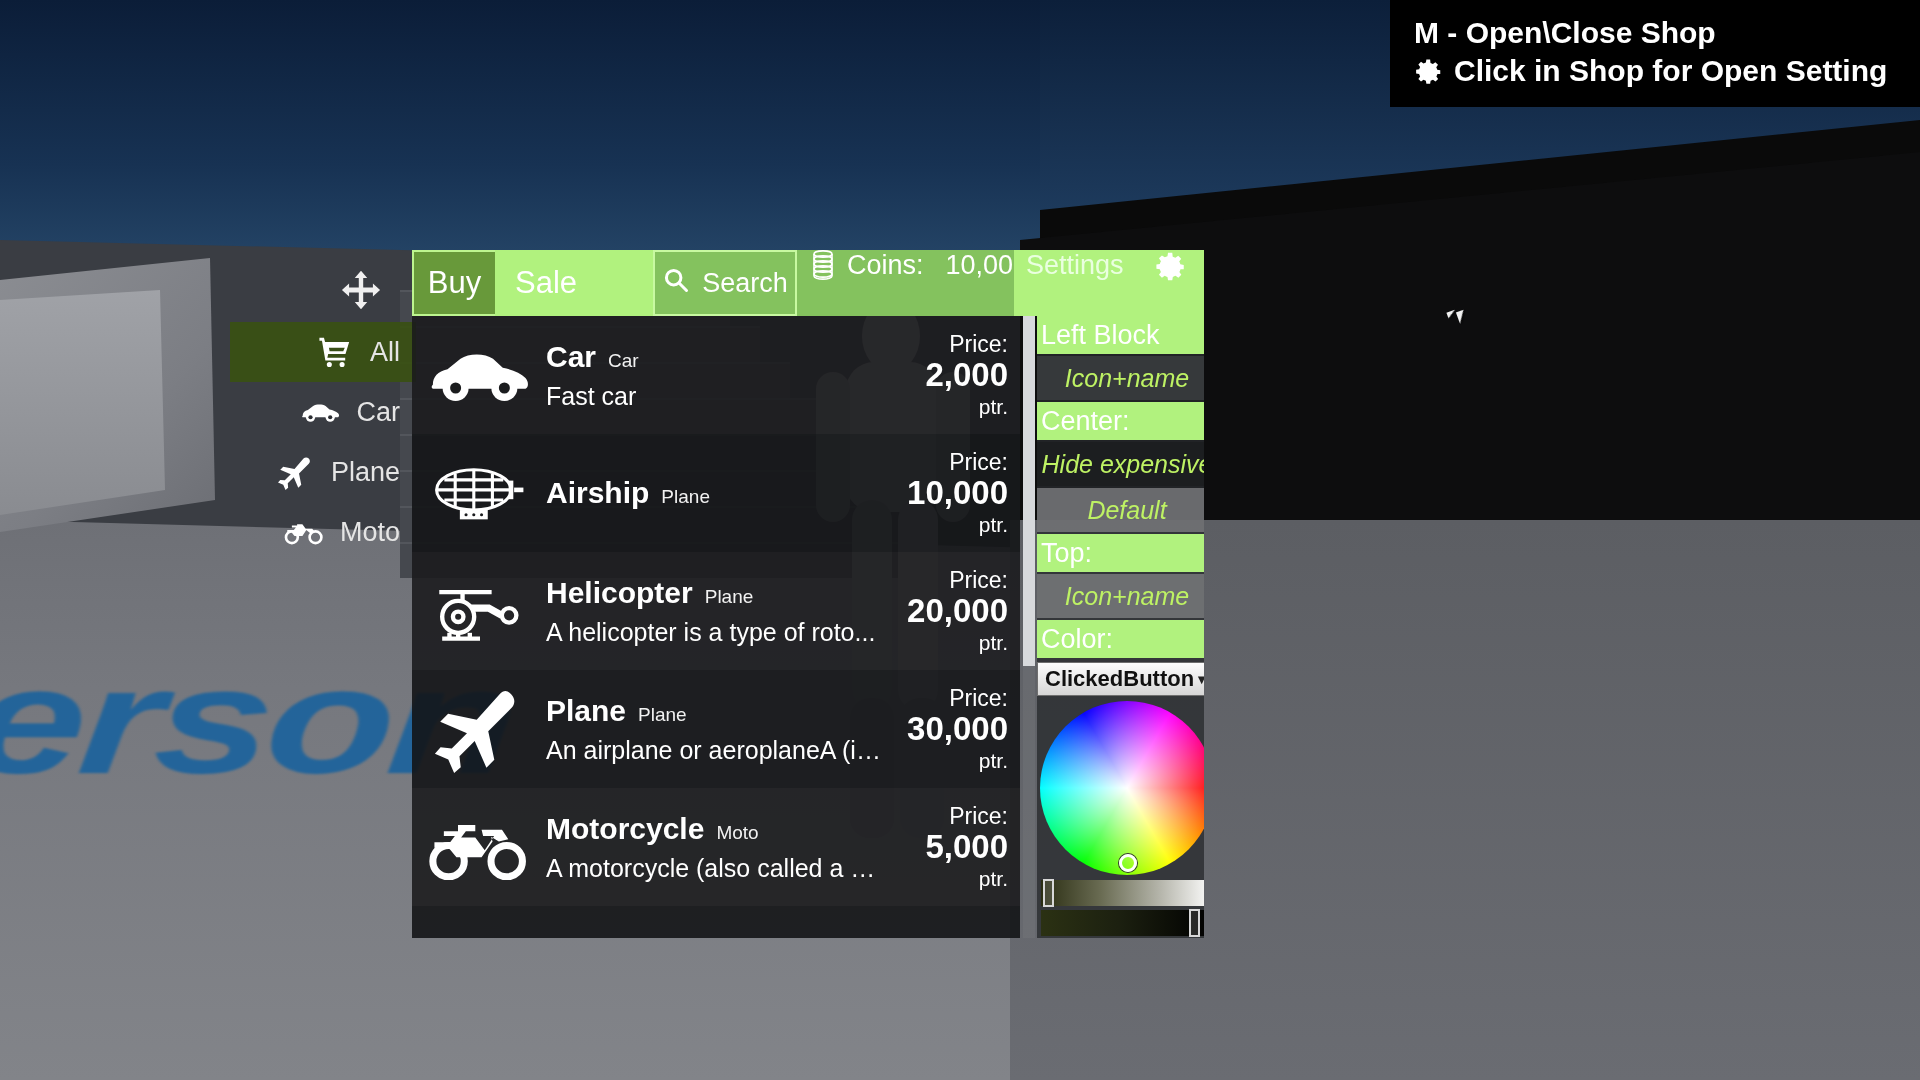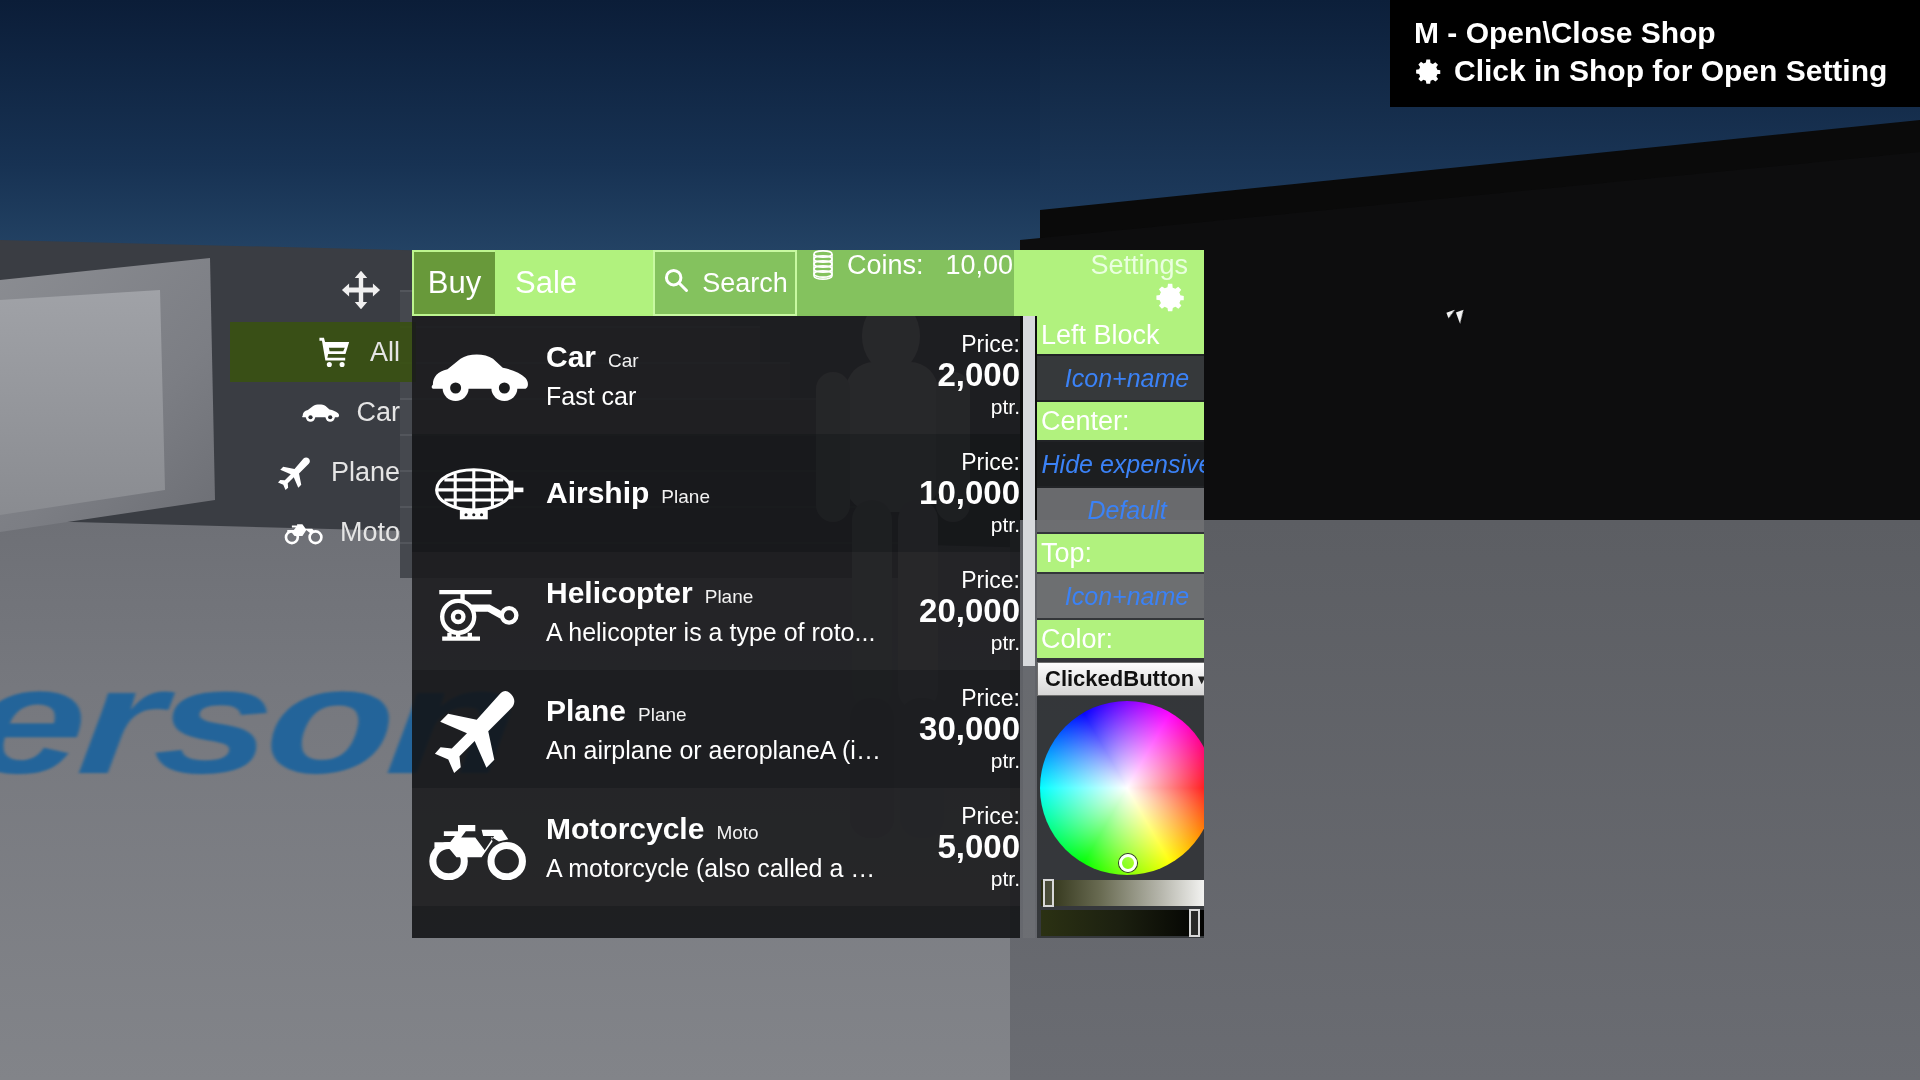--- a/index.html
+++ b/index.html
@@ -159,22 +159,22 @@
     display: flex; align-items: center; justify-content: center; gap: 12px;
     font-size: 27px; border: 2px solid #c8f9a1;
   }
   #coins-box {
     width: 217px; background: #84c25e; color: #fff;
     display: flex; align-items: flex-start; gap: 12px; padding-left: 14px;
     font-size: 27px;
   }
   #settings-btn {
     width: 190px; background: #b1f27e; color: #eaffe0;
-    display: flex; align-items: flex-end; justify-content: space-between;
-    padding: 0 16px 0 12px; font-size: 27px; flex-direction: column;
+    display: flex; align-items: flex-start; justify-content: space-between;
+    padding: 0 16px 0 12px; font-size: 27px;
   }
 
   
   #content {
     position: absolute; left: 0; top: 66px; width: 792px; height: 622px;
     overflow: hidden;
   }
 
   
   #item-list {
@@ -193,21 +193,21 @@
   .item-text { flex: 1; padding-left: 4px; min-width: 0; }
   .item-title-line { display: flex; align-items: baseline; gap: 12px; }
   .item-name { font-size: 30px; font-weight: bold; }
   .item-cat { font-size: 19px; font-weight: normal; color: #f2f2f2; }
   .item-desc {
     font-size: 25px; margin-top: 8px;
     white-space: nowrap; overflow: hidden; text-overflow: ellipsis;
     max-width: 372px;
   }
   .item-price {
-    width: 126px; flex: 0 0 126px; text-align: right; 
+    width: 126px; flex: 0 0 126px; text-align: right; padding-right: 12px;
     line-height: 1.05;
   }
   .price-label { font-size: 23px; color: #fff; }
   .price-value { font-size: 33px; font-weight: bold; color: #fff; margin-top: 2px; }
   .price-unit { font-size: 21px; color: #fff; margin-top: 4px; }
 
   
   #list-scrollbar {
     position: absolute; left: 611px; top: 0; width: 12px; height: 622px;
     background: rgba(120,122,126,.35);
@@ -222,21 +222,21 @@
     position: absolute; left: 625px; top: 0; width: 180px; height: 622px;
     background: rgba(40,42,45,.78);
     padding: 0;
   }
   .sp-head {
     background: #b1f27e; color: #fff;
     font-size: 27px; padding: 3px 0 5px 4px;
     height: 38px; line-height: 32px;
   }
   .sp-btn {
-    background: rgba(60,62,65,.80); color: #3b82f6;
+    background: rgba(60,62,65,.80); color: #bef264;
     font-style: italic; font-size: 25px;
     height: 44px; display: flex; align-items: center; justify-content: center;
     margin: 2px 0;
   }
   .sp-btn.light { background: rgba(125,127,130,.78); }
   .sp-btn.dark  { background: rgba(28,29,31,.86); }
   #color-select {
     margin: 4px 0 2px 0;
     height: 34px; width: 180px;
     background: linear-gradient(180deg,#fdfdfd 0%,#d6d6d6 100%);

